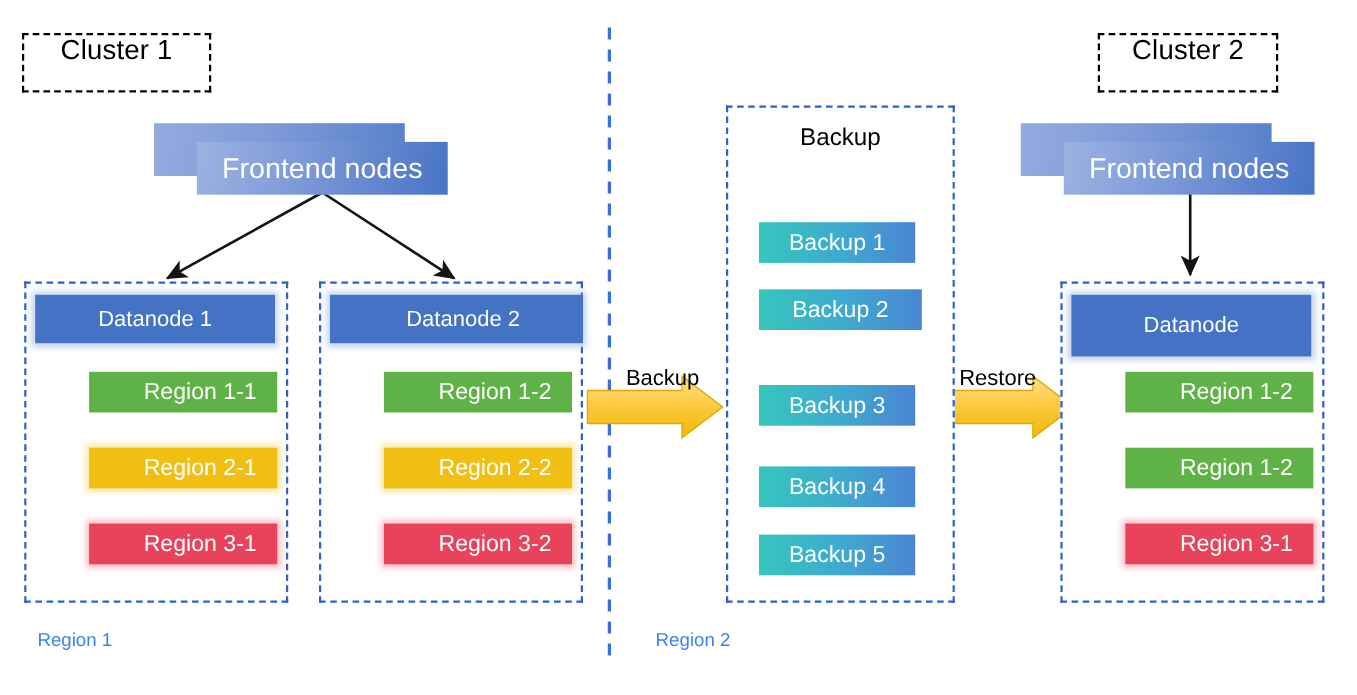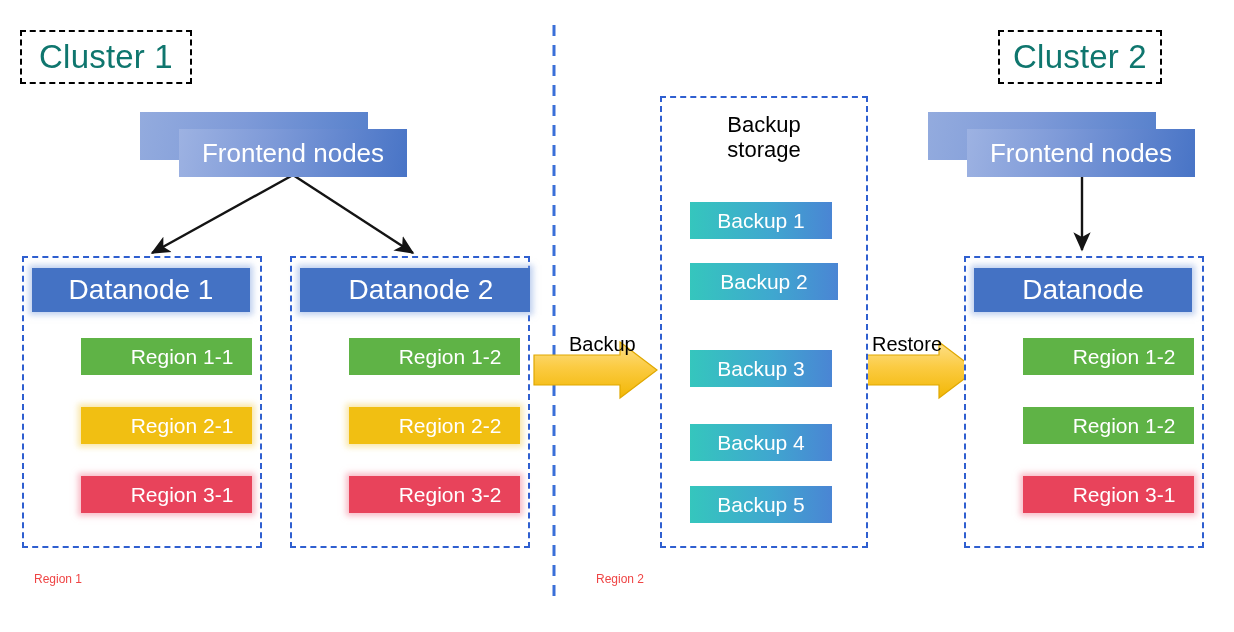--- a/index.html
+++ b/index.html
@@ -17,24 +17,23 @@
     background: #ffffff;
     overflow: hidden;
   }
   .abs { position: absolute; }
 
   
   .cluster-chip {
     border: 2px dashed #000000;
     background: #ffffff;
     display: flex;
-    align-items: center;
-    justify-content: center;
-    font-size: 33px;
-    color: #0f766e;
+    justify-content: center;
+    font-size: 25px;
+    color: #000000;
     letter-spacing: 0.2px;
   }
 
   
   .fe-group { }
   .fe-back {
     background: linear-gradient(100deg, #93ABDE 0%, #7e9ad8 45%, #5781cc 100%);
   }
   .fe-front {
     background: linear-gradient(100deg, #9DB2E2 0%, #7e9ad8 40%, #4874C6 100%);
@@ -52,21 +51,21 @@
   }
 
   
   .dn-header {
     background: #4472C4;
     box-shadow: 0 0 6px 3px rgba(138,170,226,0.55);
     display: flex;
     align-items: center;
     justify-content: center;
     color: #ffffff;
-    font-size: 28px;
+    font-size: 20px;
   }
 
   
   .region {
     display: flex;
     align-items: center;
     justify-content: center;
     color: #ffffff;
     font-size: 21px;
     padding-left: 31px;
@@ -86,22 +85,22 @@
   }
 
   
   .plain-text {
     color: #000000;
     font-size: 22px;
     line-height: 1.12;
     text-align: center;
   }
   .small-label {
-    color: #ef4444;
-    font-size: 12px;
+    color: #3b82f6;
+    font-size: 17px;
   }
   .arrow-label {
     color: #000000;
     font-size: 20px;
     white-space: nowrap;
   }
 
   
   svg.overlay {
     position: absolute;
@@ -183,21 +182,20 @@
       <span>Region 2-2</span>
     </div>
     <div class="abs region red" style="left:57px; top:218px; width:140px; height:37px;">
       <span>Region 3-2</span>
     </div>
   </div>
 
   <div class="abs dn-box" style="left:660px; top:96px; width:204px; height:448px;">
     <div class="abs plain-text" style="left:0px; top:15px; width:204px;">
       <div>Backup</div>
-      <div>storage</div>
     </div>
 
     <div class="abs backup-chip" style="left:28px; top:104px; width:142px; height:37px;">
       <span>Backup 1</span>
     </div>
     <div class="abs backup-chip" style="left:28px; top:165px; width:148px; height:37px;">
       <span>Backup 2</span>
     </div>
     <div class="abs backup-chip" style="left:28px; top:252px; width:142px; height:37px;">
       <span>Backup 3</span>
@@ -215,21 +213,21 @@
   </div>
 
   <div class="abs fe-group" style="left:928px; top:112px; width:270px; height:66px;">
     <div class="abs fe-back" style="left:0px; top:0px; width:228px; height:48px;"></div>
     <div class="abs fe-front" style="left:39px; top:17px; width:228px; height:48px;">
       <span>Frontend nodes</span>
     </div>
   </div>
 
   <div class="abs dn-box" style="left:964px; top:256px; width:236px; height:288px;">
-    <div class="abs dn-header" style="left:8px; top:10px; width:218px; height:44px;text-align:right;">
+    <div class="abs dn-header" style="left:8px; top:10px; width:218px; height:56px;text-align:right;">
       <span>Datanode</span>
     </div>
     <div class="abs region green" style="left:57px; top:80px; width:140px; height:37px;">
       <span>Region 1-2</span>
     </div>
     <div class="abs region green" style="left:57px; top:149px; width:140px; height:37px;">
       <span>Region 1-2</span>
     </div>
     <div class="abs region red" style="left:57px; top:218px; width:140px; height:37px;">
       <span>Region 3-1</span>

